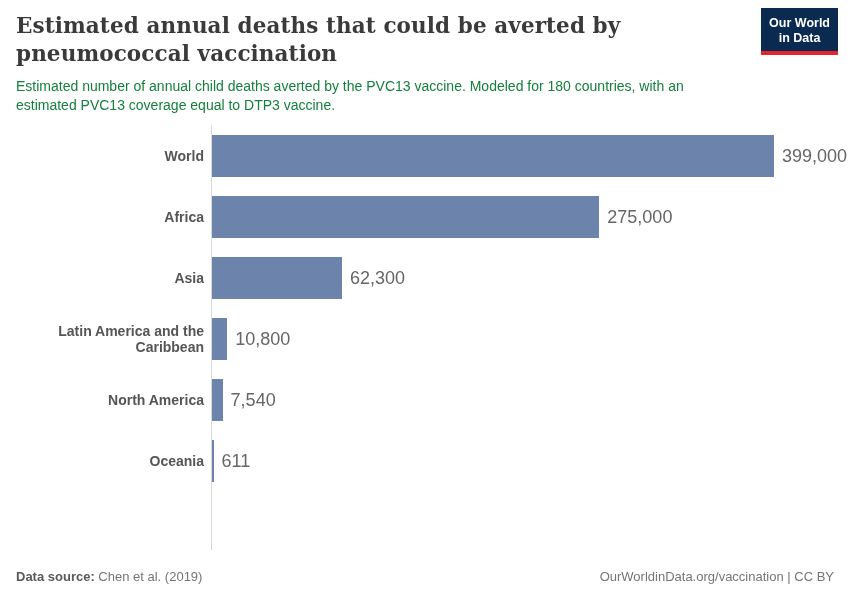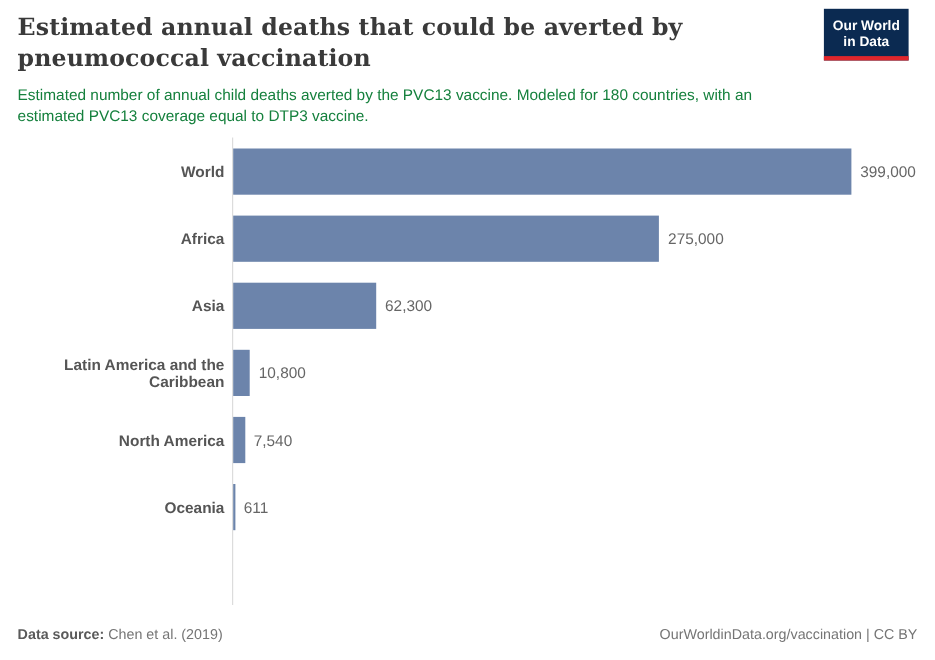--- a/index.html
+++ b/index.html
@@ -8,38 +8,38 @@
   .page { position:relative; width:850px; height:600px; background:#fff;border-radius:29px; }
 
   
   .title-block { position:absolute; top:12px; left:16px; width:720px; }
   .page-title { font-family:"DejaVu Serif", serif; font-weight:700;
                 font-size:21.5px; line-height:1.32; color:#3a3a3a;
                 letter-spacing:0.1px; }
   .page-subtitle { margin-top:8px; font-size:14px; line-height:1.36;
                    color:#15803d; max-width:790px; }
 
-  .logo { position:absolute; top:8px; right:24px; background:#0b2a51;
+  .logo { position:absolute; top:8px; right:12px; background:#0b2a51;
           border-bottom:4px solid #e0262c; color:#fff; text-align:center;
           padding:8px 8px 5px 8px; font-size:12.5px; font-weight:700;
           line-height:1.18; cursor:pointer; }
   .logo span { display:block; }
 
   
   .chart { position:absolute; top:125px; left:0; right:0; height:425px; }
   .axis-line { position:absolute; left:211px; top:0; bottom:0; width:1px;
                background:#d9d9d9; }
   .rows { position:absolute; top:10px; left:0; right:0;
           display:flex; flex-direction:column; gap:19px; }
   .row { display:flex; align-items:center; height:42px; }
   .row-label { width:204px; text-align:right; font-size:14px; font-weight:600;
                color:#555; flex:0 0 204px;padding-left:44px; }
   .bar-wrap { margin-left:8px; display:flex; align-items:center; }
   .bar { height:42px; }
-  .value { margin-left:8px; font-size:14px; color:#666; white-space:nowrap; }
+  .value { margin-left:8px; font-size:18px; color:#666; white-space:nowrap; }
 
   
   .footer { position:absolute; left:16px; right:16px; bottom:16px;
             display:flex; justify-content:space-between; align-items:baseline;
             font-size:13px; color:#757575; }
   .source b { color:#5a5a5a; font-weight:700; }
   .credit { color:#757575; cursor:pointer; }
 </style>
 </head>
 <body>

